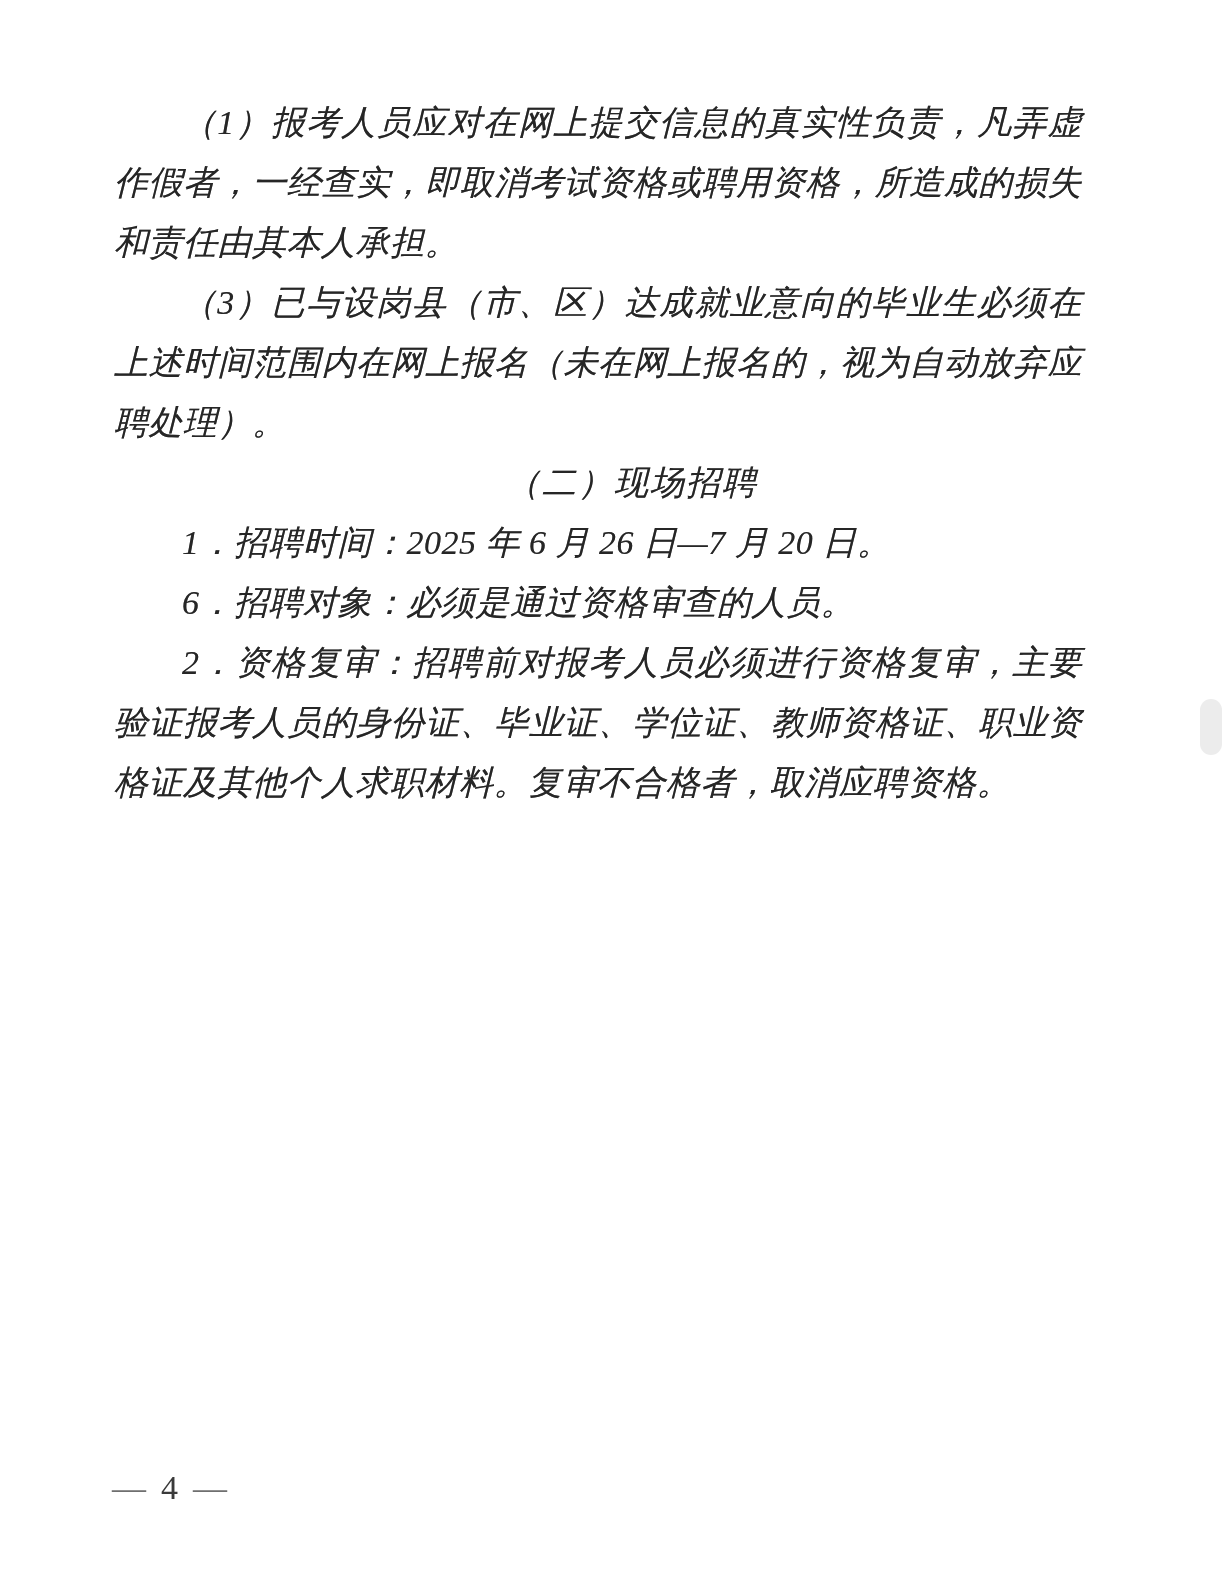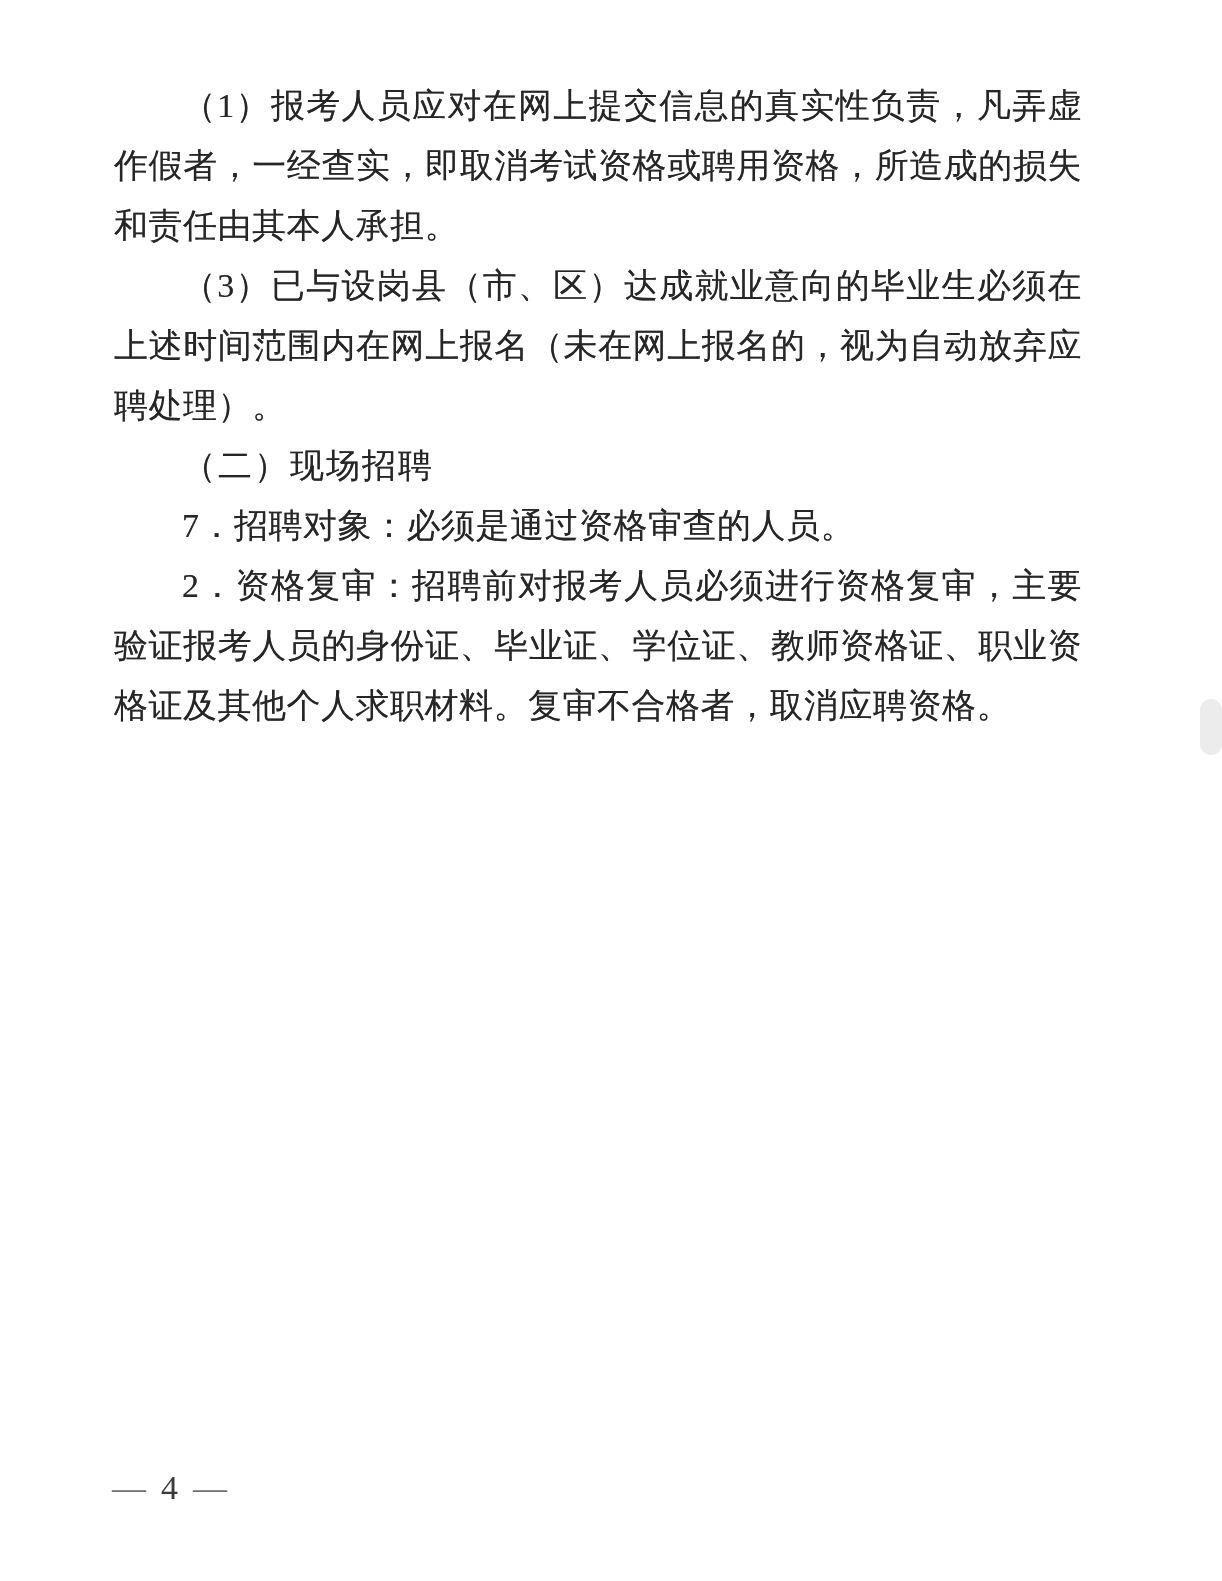--- a/index.html
+++ b/index.html
@@ -12,38 +12,39 @@
     width: 1222px;
     height: 1581px;
     background: #ffffff;
     overflow: hidden;
     font-family: "Liberation Serif", "DejaVu Serif", serif;
     color: #262626;
   }
   .content {
     position: absolute;
     left: 114px;
-    top: 76px;
+    top: 93px;
     width: 968px;
+    font-style: italic;
   }
   .para {
     margin: 0;
     font-size: 34px;
     line-height: 60px;
     text-align: justify;
     text-justify: inter-ideograph;
     text-indent: 2em;
     letter-spacing: 0.5px;
     word-break: break-all;
     color: #262626;
     
     text-shadow: 0 0 0.6px rgba(40,40,40,0.55);
   }
   .para.heading {
-    text-align: left;
+    text-align: center;
     letter-spacing: 2px;
   }
   .footer {
     position: absolute;
     left: 112px;
     top: 1464px;
     font-size: 34px;
     line-height: 48px;
     letter-spacing: 1px;
     white-space: nowrap;
@@ -67,21 +68,22 @@
 </style>
 </head>
 <body>
 
 <div class="page">
 
   <div class="content">
     <p class="para">（1）报考人员应对在网上提交信息的真实性负责，凡弄虚作假者，一经查实，即取消考试资格或聘用资格，所造成的损失和责任由其本人承担。</p>
     <p class="para">（3）已与设岗县（市、区）达成就业意向的毕业生必须在上述时间范围内在网上报名（未在网上报名的，视为自动放弃应聘处理）。</p>
     <p class="para heading">（二）现场招聘</p>
-    <p class="para">7．招聘对象：必须是通过资格审查的人员。</p>
+    <p class="para">1．招聘时间：2025 年 6 月 26 日—7 月 20 日。</p>
+    <p class="para">6．招聘对象：必须是通过资格审查的人员。</p>
     <p class="para">2．资格复审：招聘前对报考人员必须进行资格复审，主要验证报考人员的身份证、毕业证、学位证、教师资格证、职业资格证及其他个人求职材料。复审不合格者，取消应聘资格。</p>
   </div>
 
   <div class="footer">
     <span class="dash">—</span><span class="num">4</span><span class="dash">—</span>
   </div>
 
   <div class="scrollbar-thumb"></div>
 
 </div>

